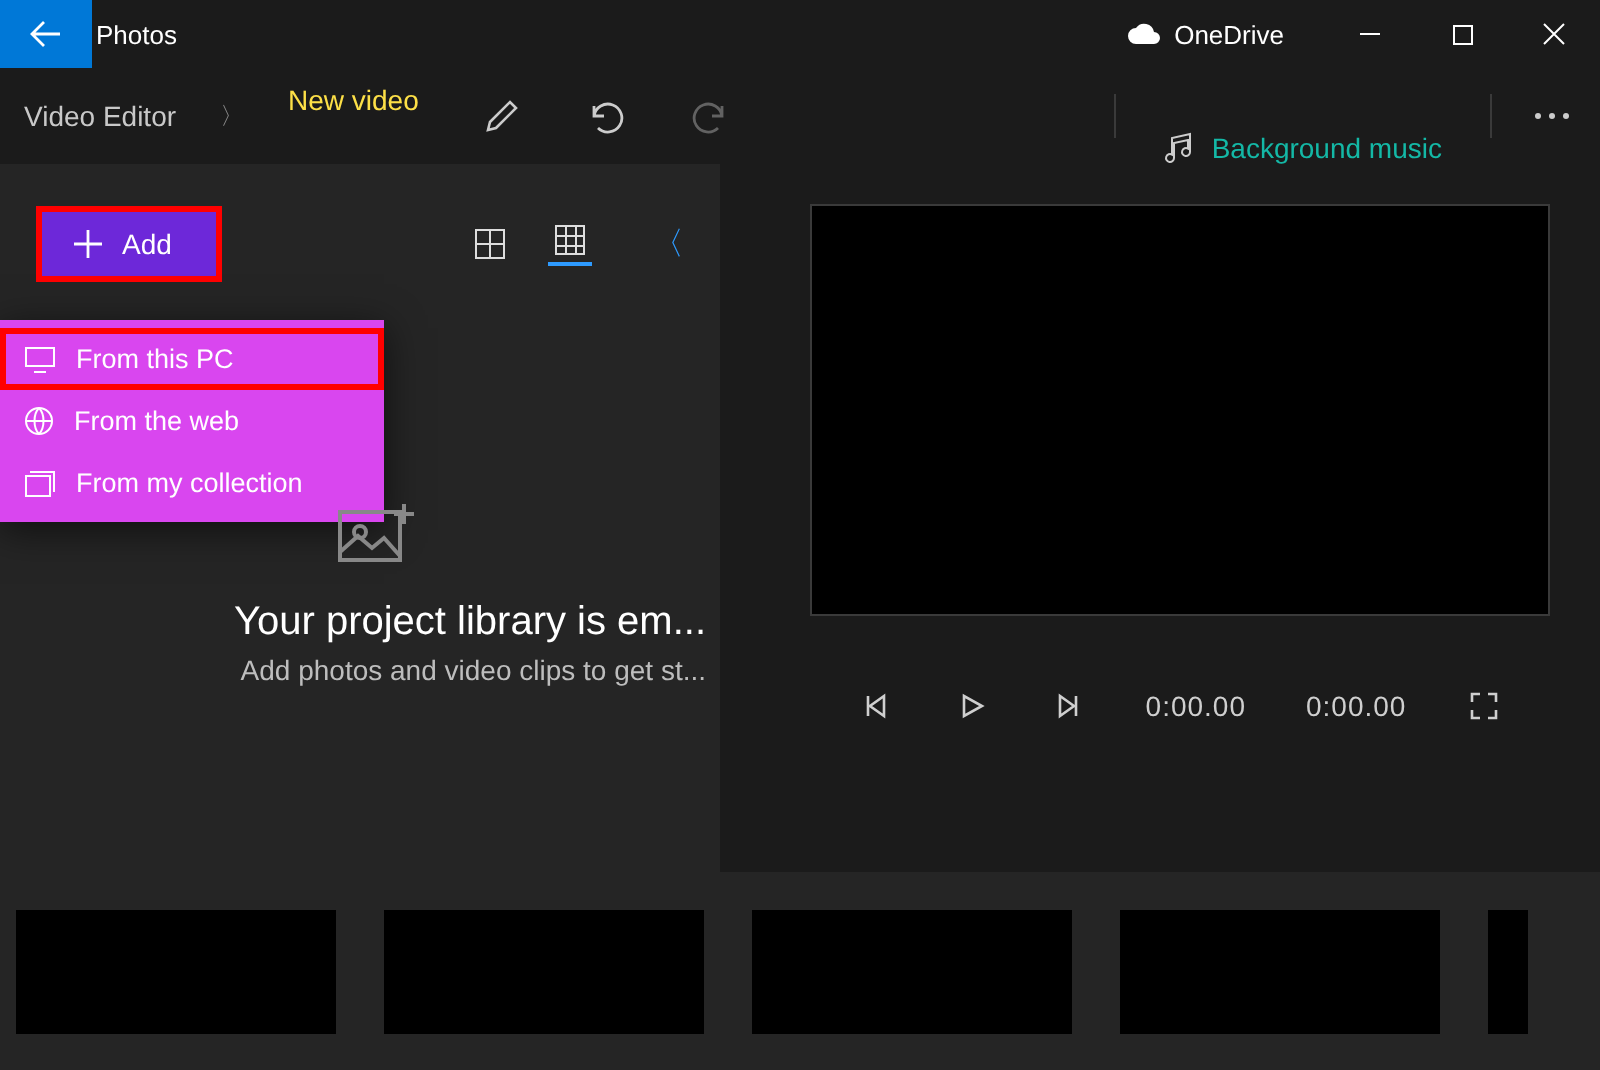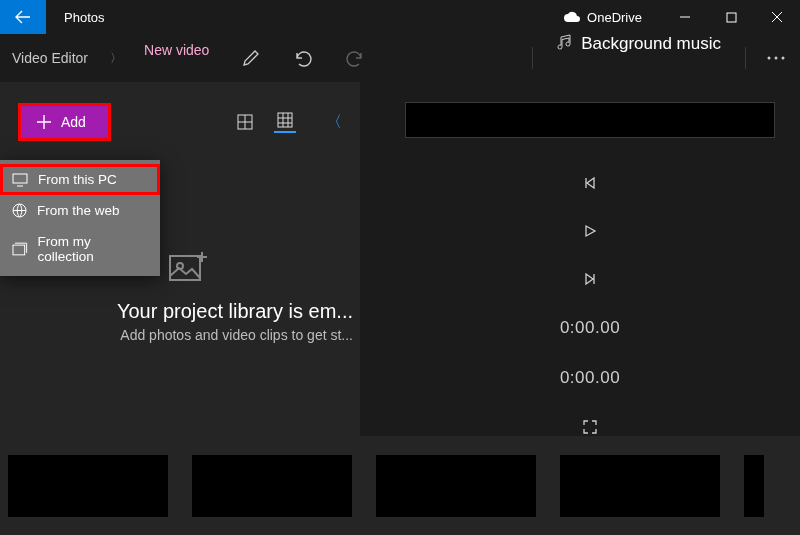--- a/index.html
+++ b/index.html
@@ -1,58 +1,58 @@
 <!DOCTYPE html>
 <html><head>
 <meta charset="utf-8">
 <style>
   * { box-sizing: border-box; margin: 0; padding: 0; font-family: "Segoe UI", sans-serif; }
   body { width: 800px; height: 535px; background: #1b1b1b; color: #fff; overflow: hidden; position: relative; }
 
   
   .titlebar { height: 34px; display: flex; align-items: stretch; background: #1b1b1b; }
   .back-btn { width: 46px; background: #0078d7; display: flex; align-items: center; justify-content: center; }
-  .app-title { flex: 1; display: flex; align-items: center; padding-left: 18px; font-size: 13px; color: #fff; }
+  .app-title { flex: 1; display: flex; align-items: center; padding-left: 2px; font-size: 13px; color: #fff; }
   .onedrive { display: flex; align-items: center; gap: 6px; padding: 0 20px; font-size: 13px; color: #fff; }
   .wincontrols { display: flex; }
   .winbtn { width: 46px; display: flex; align-items: center; justify-content: center; color: #fff; }
 
   
   .toolbar { height: 48px; display: flex; align-items: center; padding: 0 6px 0 0; background: #1b1b1b; gap: 8px; }
   .crumb { padding: 0 12px; font-size: 14px; color: #c8c8c8; }
   .chev { color: #888; font-size: 12px; padding: 0 2px; }
-  .crumb.active { color: #f9a8d4; border-bottom: 2px solid #0a84ff; padding-bottom: 26px; margin-bottom: -12px; }
+  .crumb.active { color: #fde047; border-bottom: 2px solid #0a84ff; padding-bottom: 26px; margin-bottom: -12px; }
   .tool-icon { width: 44px; height: 48px; display: flex; align-items: center; justify-content: center; color: #ccc; }
-  .tool-item { display: flex; align-items: flex-start; gap: 8px; padding: 0 12px; font-size: 17px; color: #ffffff; height: 48px; }
+  .tool-item { display: flex; align-items: flex-end; gap: 8px; padding: 0 12px; font-size: 14px; color: #14b8a6; height: 48px; }
   .spacer { flex: 1; }
   .divider { width: 1px; height: 22px; background: #3a3a3a; margin: 0 4px; }
 
   
   .main { display: flex; height: 354px; }
   .left { width: 360px; background: #252525; position: relative; padding: 20px 18px; }
   .right { flex: 1; display: flex; flex-direction: column; align-items: center; padding: 20px 10px 0 30px; }
 
   .add-row { display: flex; align-items: center; height: 40px; }
-  .add-btn { background: #a21caf; height: 38px; display: flex; align-items: center; gap: 10px; padding: 0 22px 0 16px; font-size: 14px; border: 3px solid #ff0000; }
+  .add-btn { background: #6d28d9; height: 38px; display: flex; align-items: center; gap: 10px; padding: 0 22px 0 16px; font-size: 14px; border: 3px solid #ff0000; }
   .view-icons { margin-left: auto; display: flex; align-items: center; gap: 18px; }
   .view-icon { width: 22px; height: 22px; color: #ddd; display:flex; align-items:center; justify-content:center;}
   .view-icon.active { border-bottom: 2px solid #2e9bff; padding-bottom: 2px; }
   .collapse-chev { color: #2e9bff; margin-left: 12px; font-size: 16px; }
 
-  .dropdown { position: absolute; left: 0; top: 78px; background: #737373; width: 160px; padding: 4px 0; box-shadow: 0 4px 18px rgba(0,0,0,0.6); }
+  .dropdown { position: absolute; left: 0; top: 78px; background: #d946ef; width: 192px; padding: 4px 0; box-shadow: 0 4px 18px rgba(0,0,0,0.6); }
   .dd-item { display: flex; align-items: center; gap: 10px; padding: 8px 12px; font-size: 13.5px; color: #fff; }
   .dd-item.highlight { outline: 3px solid #ff0000; outline-offset: -3px; }
 
   .lib-placeholder { position: absolute; left: 18px; right: 7px; top: 168px; text-align: right;}
   .lib-icon { display:flex; justify-content:center; margin-bottom: 14px;}
   .lib-title { font-size: 20px; font-weight: 400; color: #fff; margin-bottom: 4px; white-space: nowrap; overflow: hidden; text-overflow: ellipsis;}
   .lib-sub { font-size: 14px; color: #bdbdbd; white-space: nowrap; overflow: hidden; text-overflow: ellipsis; margin-left: 48px;}
 
   .preview-frame { width: 370px; height: 206px; background: #000; border: 1px solid #3a3a3a; }
-  .controls { display: flex; align-items: center; gap: 30px; margin-top: 36px; color: #cfcfcf; font-size: 17px; width: 370px; justify-content: center; flex-direction: column;}
+  .controls { display: flex; align-items: center; gap: 30px; margin-top: 36px; color: #cfcfcf; font-size: 14px; width: 370px; justify-content: center;}
   .time { font-family: "Segoe UI", sans-serif; letter-spacing: 0.5px;}
   .ctl-icon { width: 18px; height: 18px; display:flex; align-items:center; justify-content:center;}
 
   
   .timeline { height: 99px; background: #252525; margin-top: 0; display: flex; align-items: center; padding: 0 8px; gap: 24px; overflow: hidden;}
   .clip { width: 160px; height: 62px; background: #000; flex-shrink: 0;}
   .clip.small { width: 20px;}
 
   svg { display: block; }
 </style>

